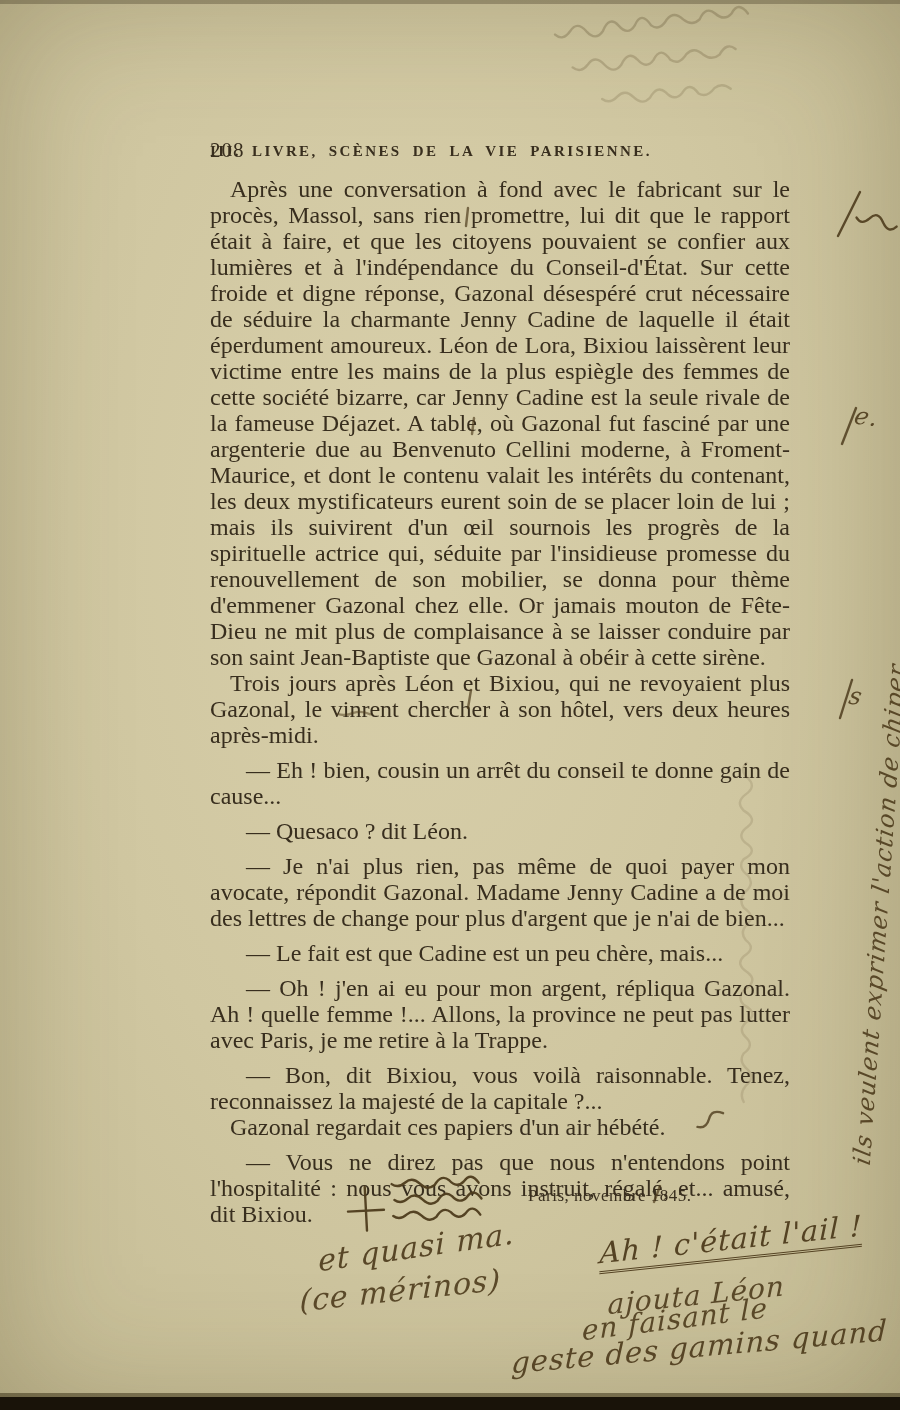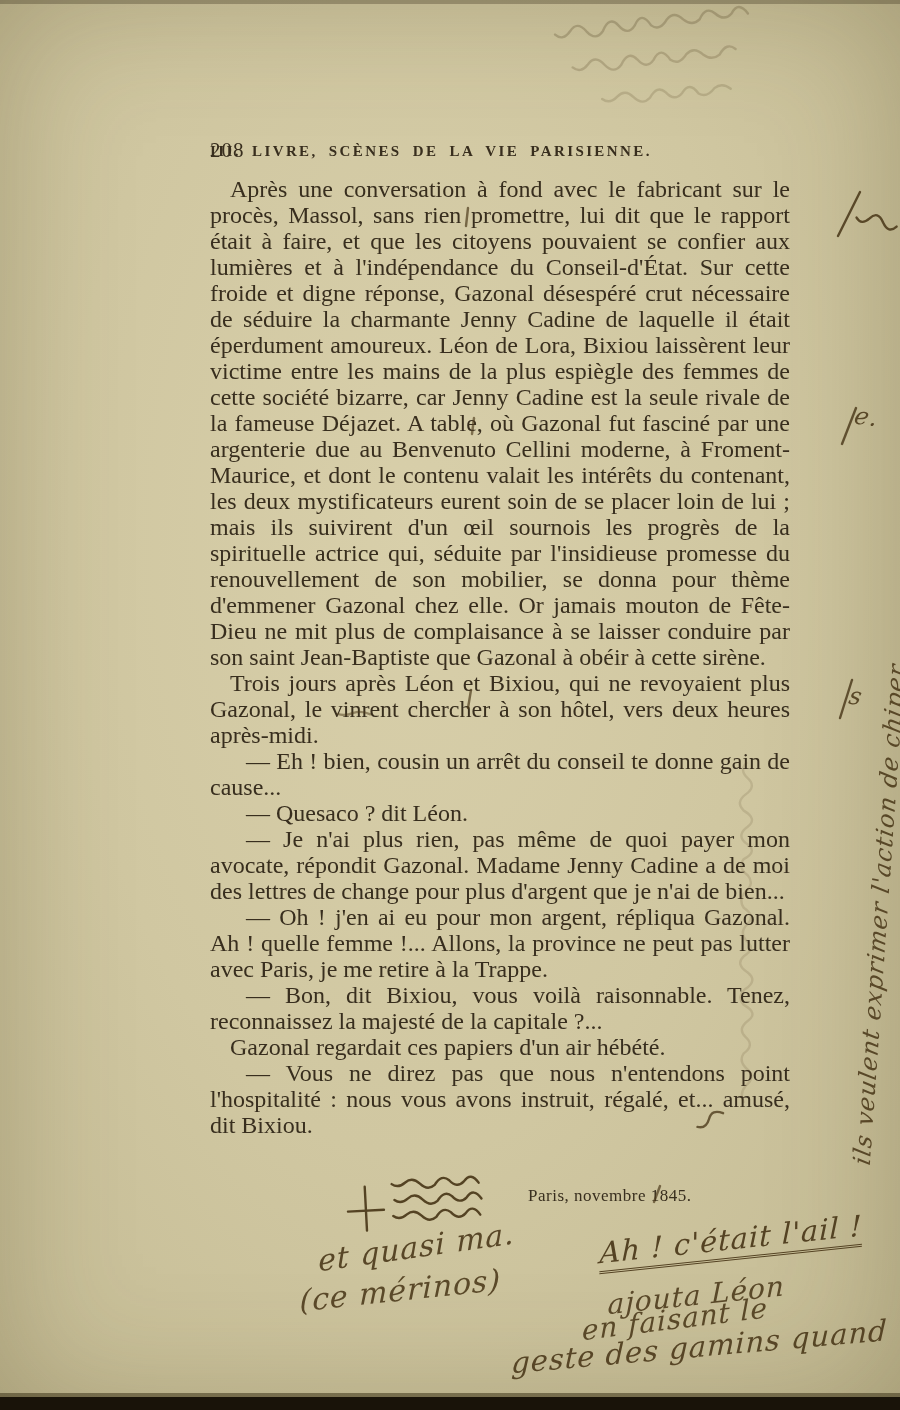--- a/index.html
+++ b/index.html
@@ -14,21 +14,21 @@
   .scan-edge::before{content:"";position:absolute;top:-4px;left:0;width:100%;height:4px;background:rgba(62,52,26,.55);}
 
   .pagehead{position:absolute;top:140px;left:210px;width:580px;height:26px;z-index:1;}
   .pagenum{position:absolute;left:0;top:-2px;font-size:21px;letter-spacing:1px;text-align:center;}
   .runhead{display:block;text-align:left;font-size:15px;letter-spacing:2.4px;word-spacing:5px;padding-top:3px;font-weight:bold;}
 
   .text{position:absolute;top:176px;left:210px;width:580px;z-index:1;
         font-size:24px;line-height:26px;text-align:justify;}
   .para{margin:0;}
   .in-small{text-indent:20px;}
-  .in-dialogue{text-indent:36px;}
+  .in-dialogue{text-indent:36px;margin-top:9px;}
   .it{}
 
   .dateline{position:absolute;top:1186px;left:528px;font-size:17px;letter-spacing:.5px;z-index:1;}
 
   #annotations{position:absolute;inset:0;z-index:2;pointer-events:none;}
   .ann{position:absolute;transform-origin:0 0;}
   .hw{font-family:"DejaVu Serif",serif;font-style:italic;color:#4e3c1d;white-space:nowrap;letter-spacing:1px;}
   .hw-u{border-bottom:3px double #4e3c1d;padding-bottom:1px;}
 </style>
 </head>
@@ -41,20 +41,21 @@
     <span class="pagenum">208</span>
     <span class="runhead">III. LIVRE, SCÈNES DE LA VIE PARISIENNE.</span>
   </header>
 
   <main class="text" id="body-text">
       <p class="para in-small"><span>Après une conversation à fond avec le fabricant sur le procès, Massol, sans rien promettre, lui dit que le rapport était à faire, et que les citoyens pouvaient se confier aux lumières et à l'indépendance du Conseil-d'État. Sur cette froide et digne réponse, Gazonal désespéré crut nécessaire de séduire la charmante Jenny Cadine de laquelle il était éperdument amoureux. Léon de Lora, Bixiou laissèrent leur victime entre les mains de la plus espiègle des femmes de cette société bizarre, car Jenny Cadine est la seule rivale de la fameuse Déjazet. A table, où Gazonal fut fasciné par une argenterie due au Benvenuto Cellini moderne, à Froment-Maurice, et dont le contenu valait les intérêts du contenant, les deux mystificateurs eurent soin de se placer loin de lui ; mais ils suivirent d'un œil sournois les progrès de la spirituelle actrice qui, séduite par l'insidieuse promesse du renouvellement de son mobilier, se donna pour thème d'emmener Gazonal chez elle. Or jamais mouton de Fête-Dieu ne mit plus de complaisance à se laisser conduire par son saint Jean-Baptiste que Gazonal à obéir à cette sirène.</span></p>
       <p class="para in-small"><span>Trois jours après Léon et Bixiou, qui ne revoyaient plus Gazonal, le vinrent chercher à son hôtel, vers deux heures après-midi.</span></p>
       <p class="para in-dialogue"><span>— Eh ! bien, cousin un arrêt du conseil te donne gain de cause...</span></p>
       <p class="para in-dialogue"><span>— </span><span class="it">Quesaco ?</span><span> dit Léon.</span></p>
       <p class="para in-dialogue"><span>— Je n'ai plus rien, pas même de quoi payer mon </span><span class="it">avocate</span><span>, répondit Gazonal. Madame Jenny Cadine a de moi des lettres de change pour plus d'argent que je n'ai de bien...</span></p>
+      <p class="para in-dialogue"><span>— Le fait est que Cadine est un peu chère, mais...</span></p>
       <p class="para in-dialogue"><span>— Oh ! j'en ai eu pour mon argent, répliqua Gazonal. Ah ! quelle femme !... Allons, la province ne peut pas lutter avec Paris, je me retire à la Trappe.</span></p>
       <p class="para in-dialogue"><span>— Bon, dit Bixiou, vous voilà raisonnable. Tenez, reconnaissez la majesté de la capitale ?...</span></p>
       <p class="para in-small"><span>Gazonal regardait ces papiers d'un air hébété.</span></p>
       <p class="para in-dialogue"><span>— Vous ne direz pas que nous n'entendons point l'hospitalité : nous vous avons instruit, régalé, et... amusé, dit Bixiou.</span></p>
     </main>
 
   <div class="dateline">Paris, novembre 1845.</div>
 
   <div id="annotations">
       <div class="ann" style="left: 552px; top: 18px; opacity: 0.26; transform: rotate(-7deg);"><svg width="195" height="28" viewBox="0 0 195 28" style="overflow:visible">

